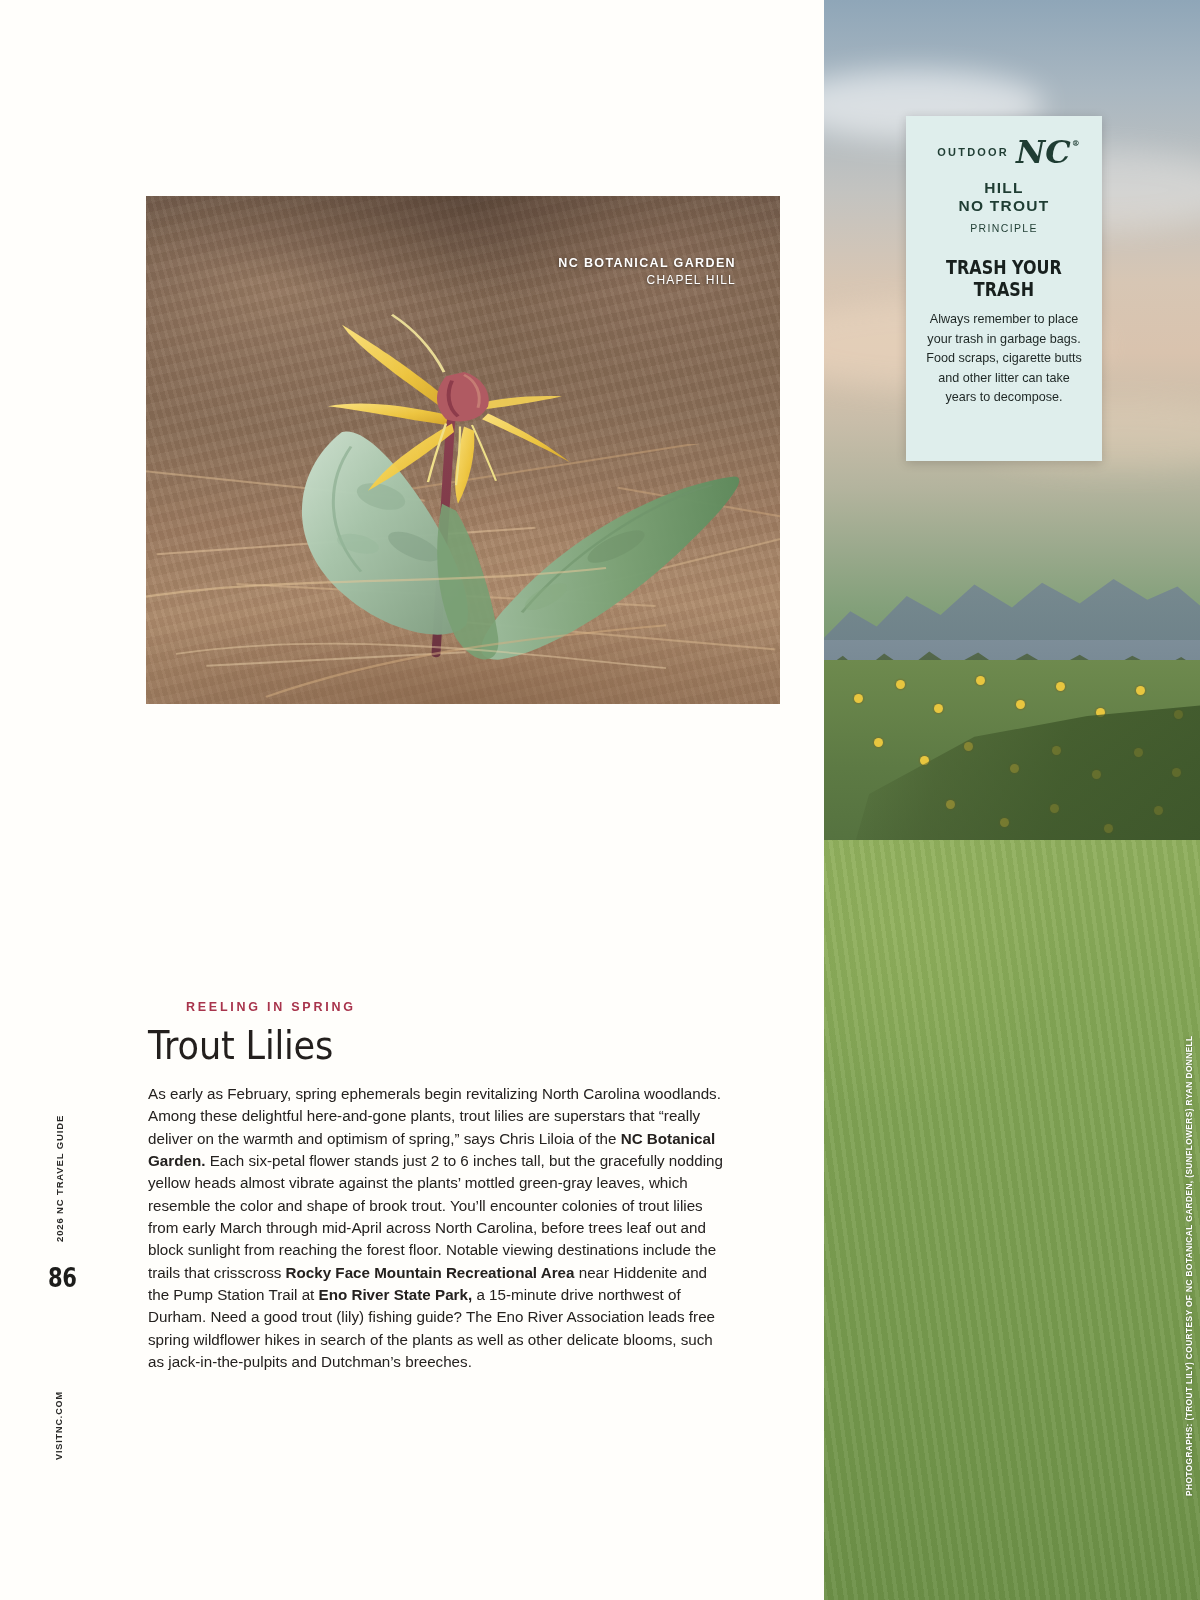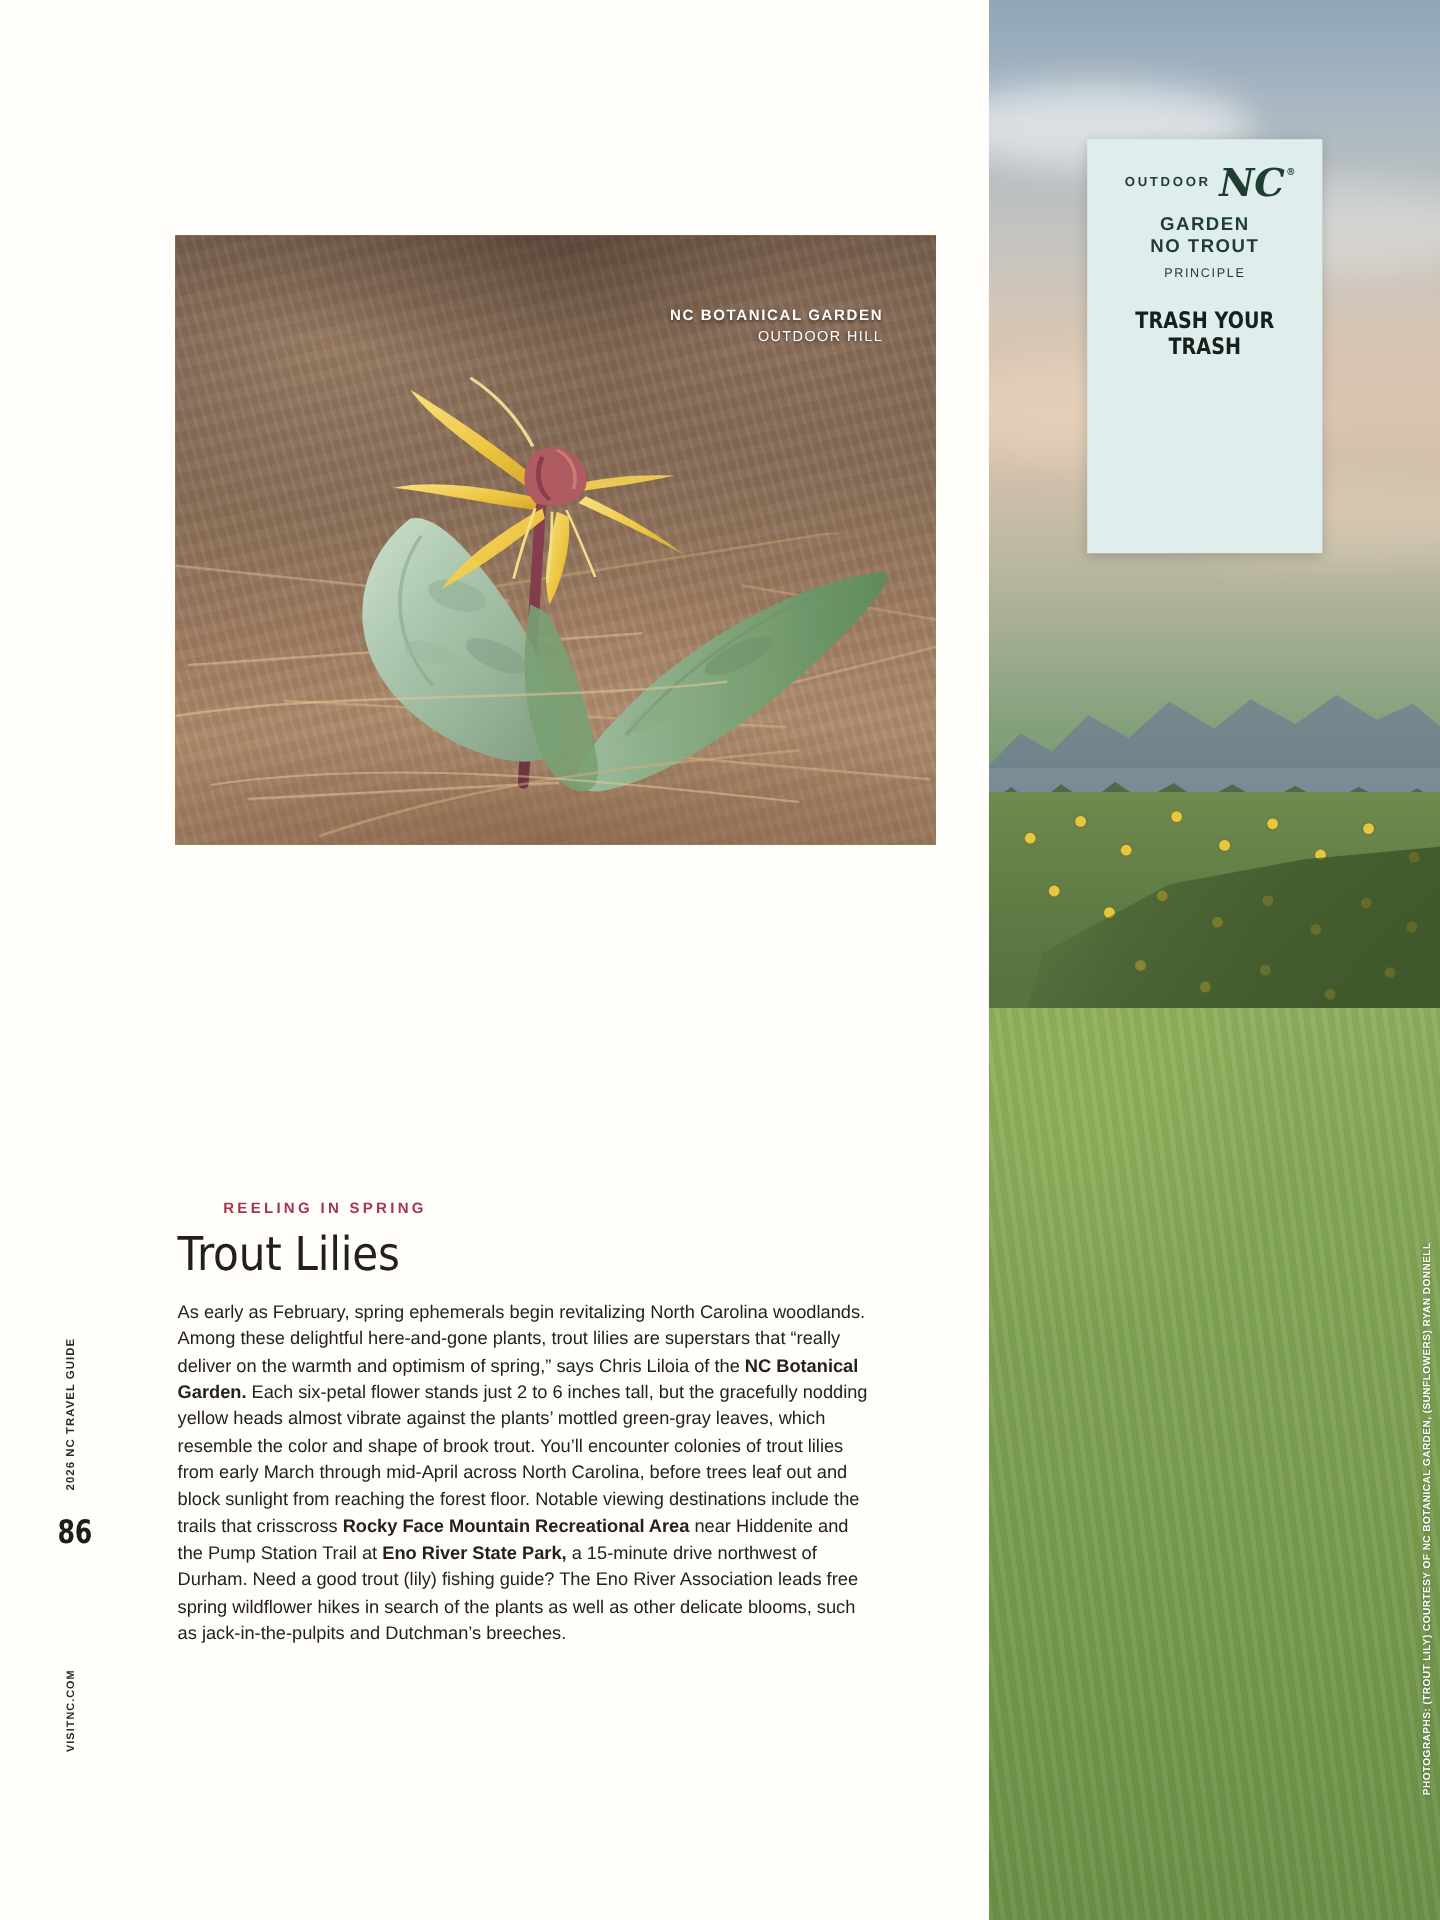--- a/index.html
+++ b/index.html
@@ -424,21 +424,21 @@
 
         <path d="M298 246 C 286 214, 268 186, 246 166" stroke="#f3e79c" stroke-width="3" fill="none" opacity="0.9"></path>
 
         <path d="M0 560 C 140 530, 300 545, 460 520" stroke="rgba(228,196,152,0.55)" stroke-width="3" fill="none"></path>
         <path d="M120 700 C 240 642, 360 620, 520 600" stroke="rgba(214,176,130,0.5)" stroke-width="3" fill="none"></path>
         <path d="M30 640 C 180 610, 330 632, 520 660" stroke="rgba(236,208,168,0.45)" stroke-width="2.5" fill="none"></path>
       </svg>
 
       <div class="photo-caption">
         <div class="line1">NC BOTANICAL GARDEN</div>
-        <div class="line2">OUTDOOR HILL</div>
+        <div class="line2">CHAPEL HILL</div>
       </div>
     </div>
 
     <div class="article">
       <div class="kicker">REELING IN SPRING</div>
       <div class="headline">Trout Lilies</div>
       <p class="body-copy">
         <span>As early as February, spring ephemerals begin revitalizing North Carolina woodlands. Among these delightful here-and-gone plants, trout lilies are superstars that “really deliver on the warmth and optimism of spring,” says Chris Liloia of the </span><b>NC Botanical Garden.</b><span> Each six-petal flower stands just 2 to 6 inches tall, but the gracefully nodding yellow heads almost vibrate against the plants’ mottled green-gray leaves, which resemble the color and shape of brook trout. You’ll encounter colonies of trout lilies from early March through mid-April across North Carolina, before trees leaf out and block sunlight from reaching the forest floor. Notable viewing destinations include the trails that crisscross </span><b>Rocky Face Mountain Recreational Area</b><span> near Hiddenite and the Pump Station Trail at </span><b>Eno River State Park,</b><span> a 15-minute drive northwest of Durham. Need a good trout (lily) fishing guide? The Eno River Association leads free spring wildflower hikes in search of the plants as well as other delicate blooms, such as jack-in-the-pulpits and Dutchman’s breeches.</span>
       </p>
     </div>
@@ -485,24 +485,25 @@
     </div>
 
     <div class="lnt-card">
       <div class="lnt-logo">
         <span class="lnt-outdoor">OUTDOOR</span>
         <span class="lnt-nc">
           <span>NC</span><span class="reg">®</span>
         </span>
       </div>
       <div class="lnt-leave">
-        <div>GARDEN</div>
+        <div>HILL</div>
         <div>NO TROUT</div>
       </div>
       <div class="lnt-principle">PRINCIPLE</div>
       <div class="lnt-title">TRASH YOUR TRASH</div>
+      <div class="lnt-body">Always remember to place your trash in garbage bags. Food scraps, cigarette butts and other litter can take years to decompose.</div>
     </div>
 
     <div class="photo-credit">
       <div class="vtext">PHOTOGRAPHS: (TROUT LILY) COURTESY OF NC BOTANICAL GARDEN, (SUNFLOWERS) RYAN DONNELL</div>
     </div>
   </div>
 </div>
 
 </body></html>

